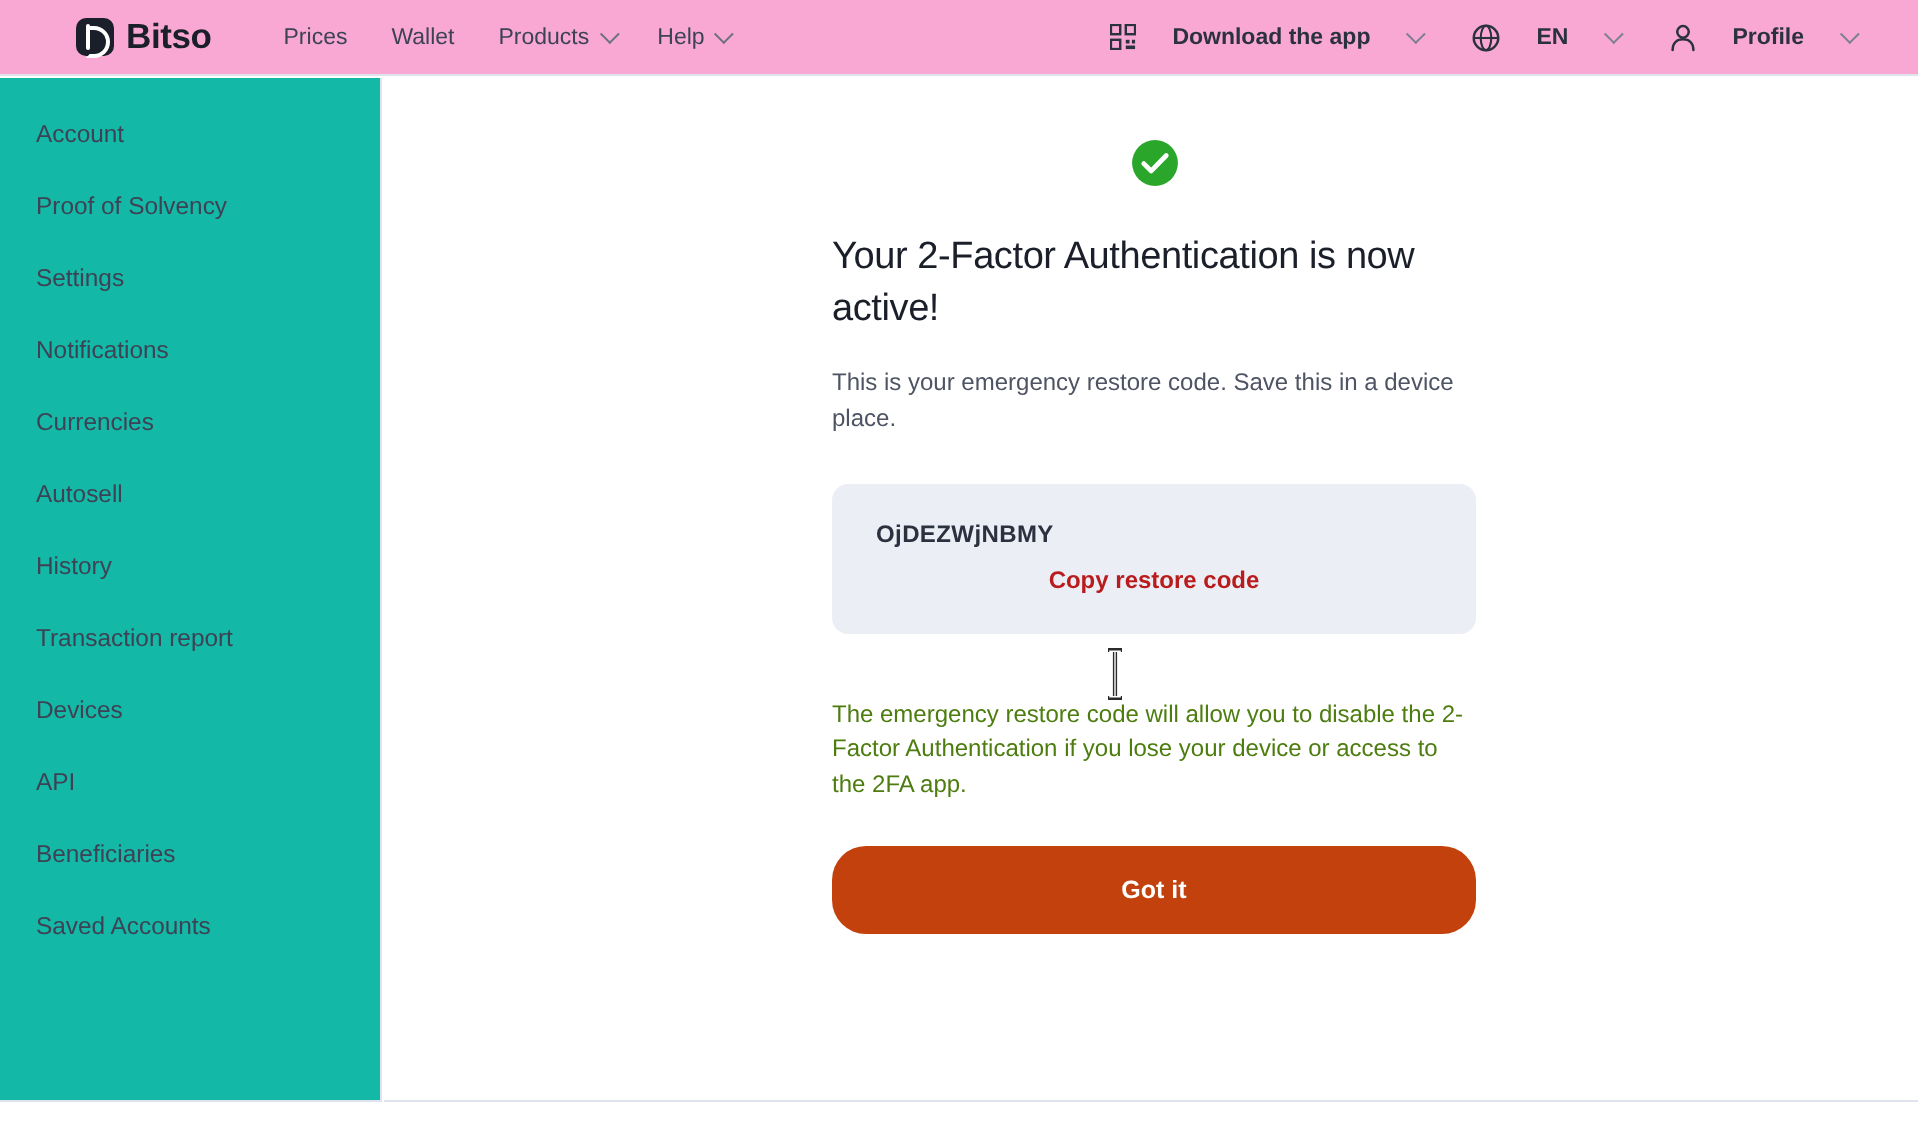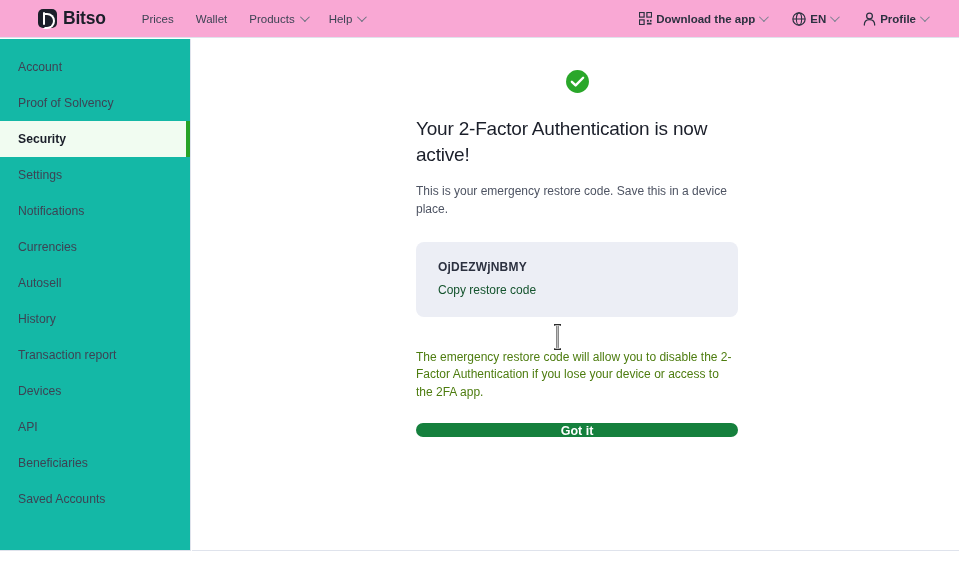--- a/index.html
+++ b/index.html
@@ -68,21 +68,21 @@
     border-bottom: 1.3px solid #6b7180;
     transform: rotate(45deg) translateY(-2px);
     display: inline-block;
   }
 
   #header-right {
     margin-left: auto; margin-right: 32px;
     display: flex; align-items: center; gap: 26px;
   }
   .hr-item {
-    display: flex; align-items: center; gap: 4px;
+    display: flex; align-items: center; gap: 18px;
     font-size: 11.5px; color: #2c3140; font-weight: bold;
     cursor: pointer; white-space: nowrap;
   }
   .hr-item .chev { border-color: #7a8090; }
 
   .qr-icon { width: 13px; height: 13px; display: block; }
   .globe-icon { width: 14px; height: 14px; display: block; }
   .person-icon { width: 13px; height: 14px; display: block; }
 
   
@@ -146,31 +146,32 @@
     border-radius: 8px;
     padding: 18px 22px 20px 22px;
     margin-bottom: 32px;
   }
   #restore-code {
     font-size: 12px; font-weight: bold; color: #2c3140;
     letter-spacing: 0.2px;
     margin-bottom: 9px;
   }
   #copy-link {
-    font-size: 12px; font-weight: normal; color: #14532d;
+    font-size: 12px; font-weight: bold; color: #b91c1c;
+    text-align: center;
     cursor: pointer;
   }
   #warning-copy {
     font-size: 12px; color: #4d7c0f;
     line-height: 1.45;
     margin: 12px 0 22px 0;
   }
   #got-it-button {
-    display: block; width: 100%; height: 14px;
-    background: #15803d;
+    display: block; width: 100%; height: 44px;
+    background: #c2410c;
     border: none; border-radius: 17px;
     color: #ffffff; font-size: 12.5px; font-weight: bold;
     font-family: "Liberation Sans", sans-serif;
     cursor: pointer;
   }
 
   
   #text-cursor {
     position: absolute;
     left: 552px; top: 324px;
@@ -242,23 +243,20 @@
   </div>
 </div>
 
 <aside id="sidebar">
   <div class="side-item">
     <span>Account</span>
   </div>
   <div class="side-item">
     <span>Proof of Solvency</span>
   </div>
-  <div class="side-item active">
-    <span>Security</span>
-  </div>
   <div class="side-item">
     <span>Settings</span>
   </div>
   <div class="side-item">
     <span>Notifications</span>
   </div>
   <div class="side-item">
     <span>Currencies</span>
   </div>
   <div class="side-item">

